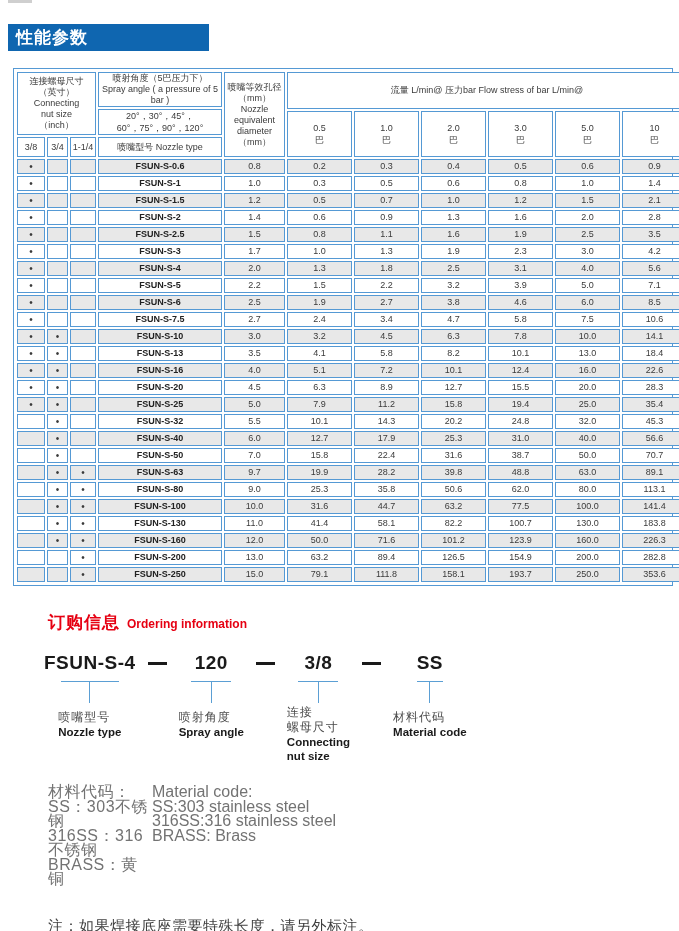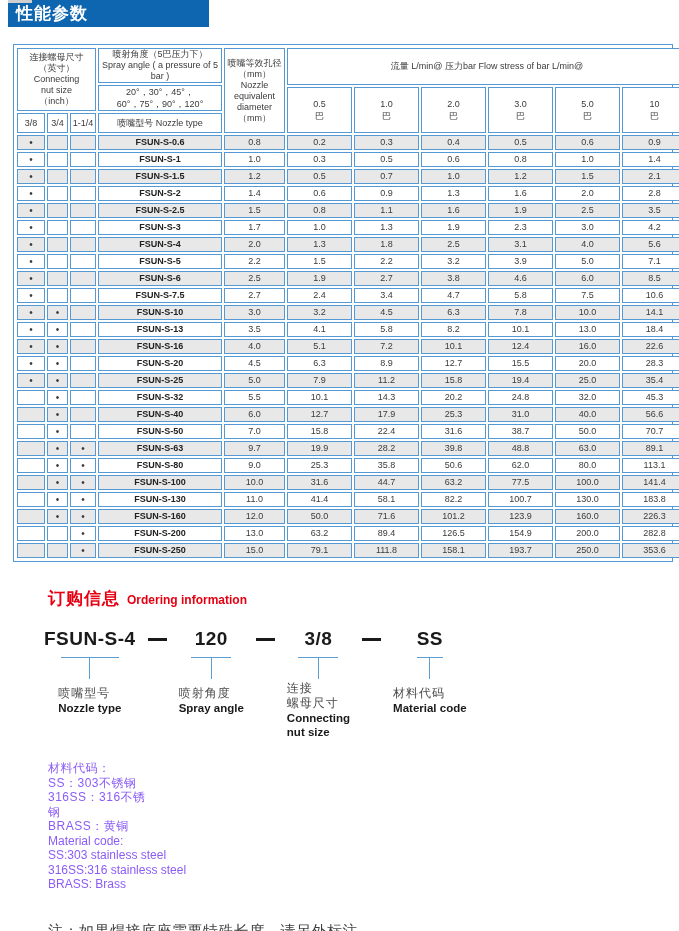--- a/index.html
+++ b/index.html
@@ -10,21 +10,21 @@
     color: #3c3c3c;
     position: relative;
     overflow: hidden;
   }
   .top-strip {
     position: absolute; left: 8px; top: 0; width: 24px; height: 3px;
     background: #cfcfcf;
   }
   
   .title-bar {
-    margin: 0 0 0 8px;
+    margin: 24px 0 0 8px;
     width: 201px; height: 27px;
     background: #0f66b0;
     color: #ffffff;
     display: flex; align-items: center;
     padding-left: 8px; gap: 7px;
   }
   .title-zh { font-size: 17px; font-weight: bold; letter-spacing: 1px; }
   .title-en { font-size: 11px; font-weight: bold; }
 
   
@@ -96,21 +96,21 @@
     display: flex; justify-content: center;
   }
   .t-stem { width: 1px; background: #5b9fd4; height: 100%; }
   .w1 { width: 58px; } .w2 { width: 40px; } .w3 { width: 40px; } .w4 { width: 26px; }
   .order-lbl { margin-top: 7px; text-align: left; }
   .order-lbl .zh { font-size: 12px; color: #4a4a4a; line-height: 15px; letter-spacing: 1px; }
   .order-lbl .en { font-size: 11.5px; font-weight: bold; color: #1a1a1a; line-height: 14px; }
   .code-col.c3rd .order-lbl { margin-top: 2px; }
 
   
-  .two-col { margin-left: 48px; display: flex; font-size: 12px; line-height: 14.5px; color: #8b5cf6; flex-direction: column; }
+  .two-col { margin-left: 48px; display: flex; font-size: 16px; line-height: 14.5px; color: #737373; }
   .two-col .zh-col { letter-spacing: 0.5px; }
   .material { margin-top: 22px; }
   .material .zh-col { width: 104px; }
   .spray { margin-top: 13px; }
   .spray .zh-col { width: 160px; }
   .notes-zh { margin: 18px 0 0 48px; font-size: 15px; line-height: 16px; color: #3f3f3f; letter-spacing: 0.5px; }
 </style>
 </head>
 <body>
 

